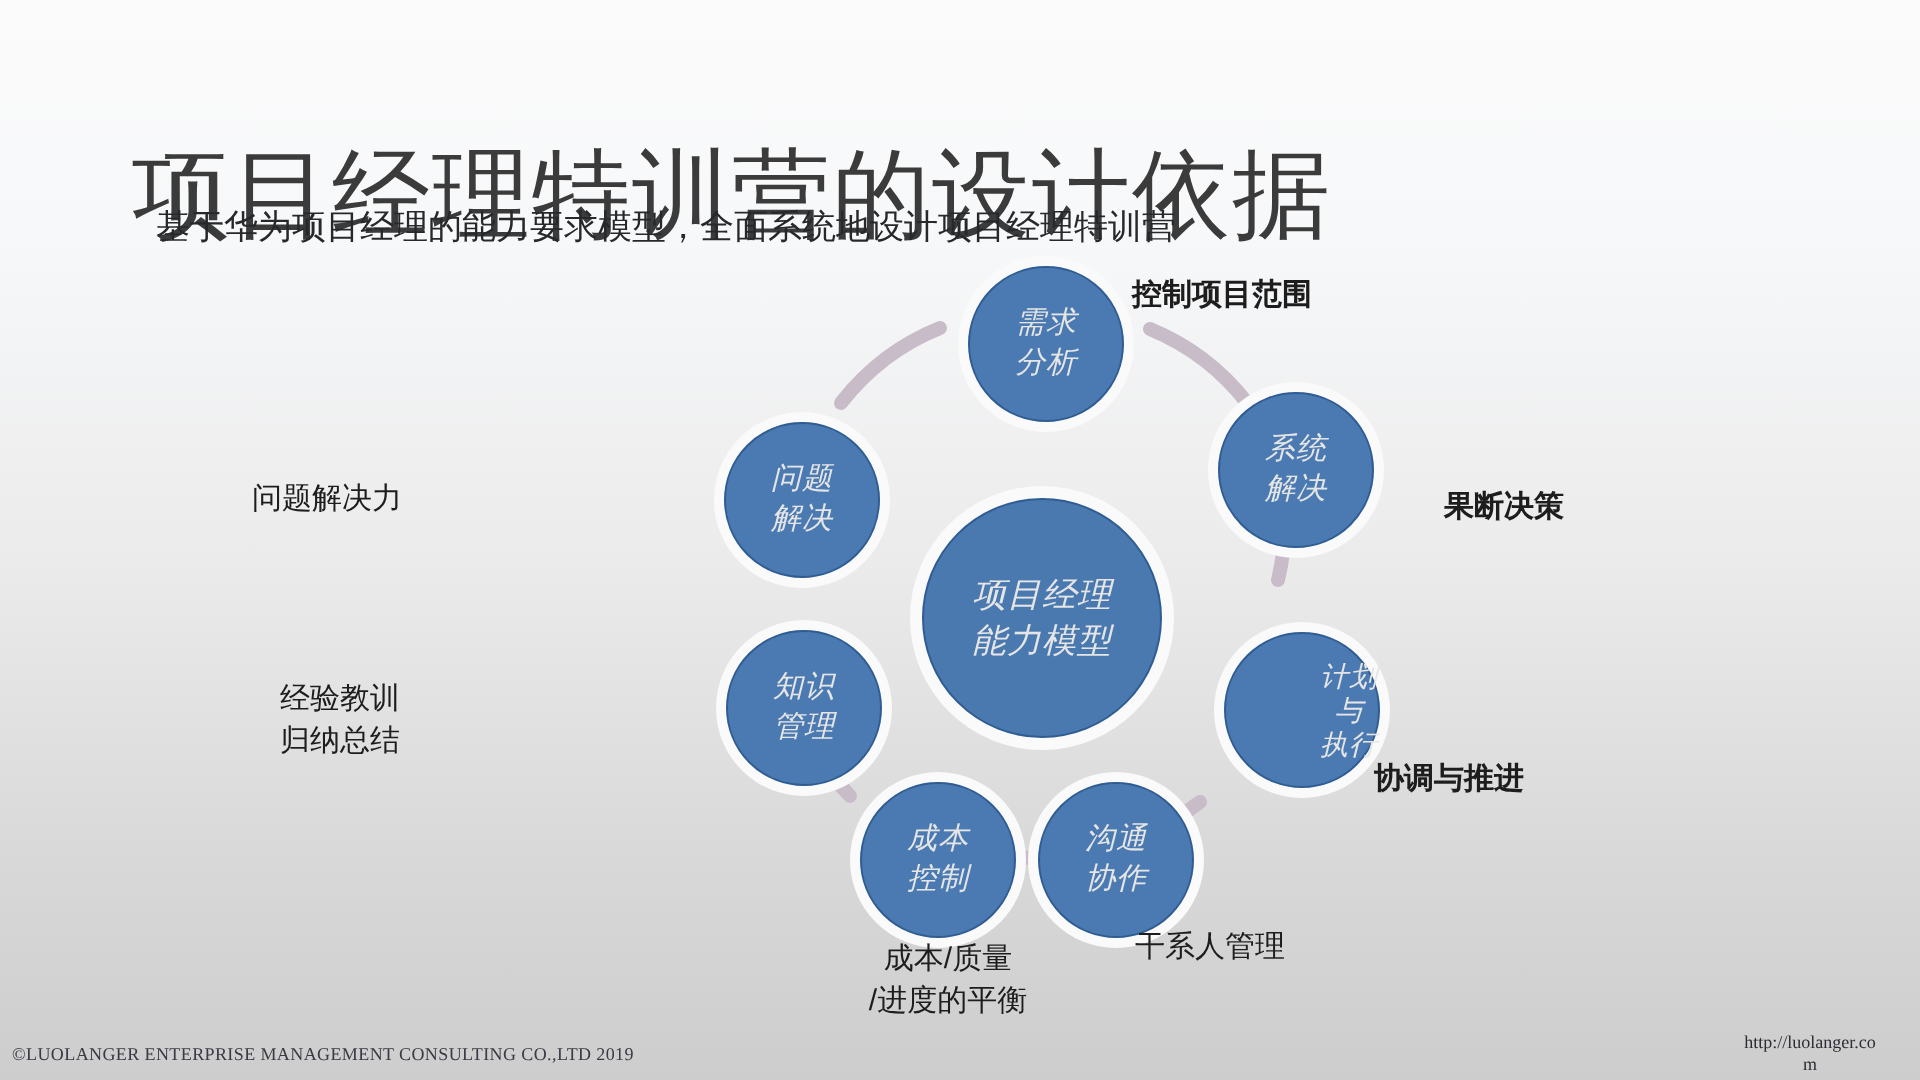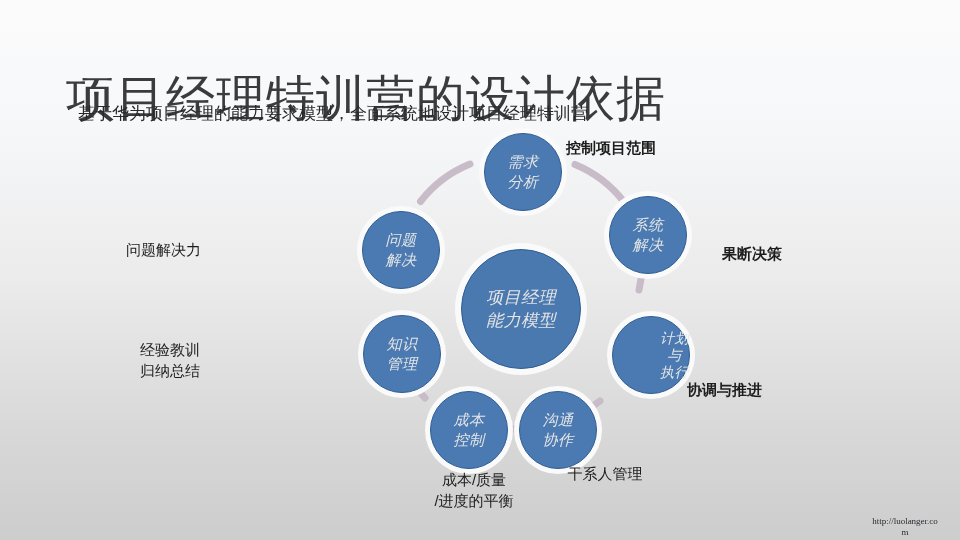--- a/index.html
+++ b/index.html
@@ -217,15 +217,16 @@
     <div class="caption center" style="left:379px; top:469px; width:190px;">成本/质量
 /进度的平衡</div>
 
     <div class="caption left" style="left:140px; top:339px; width:200px;">经验教训
 归纳总结</div>
 
     <div class="caption left" style="left:126px; top:239px; width:215px;">问题解决力</div>
 
   </div>
 
+  <div id="footer-copyright">©LUOLANGER  ENTERPRISE MANAGEMENT CONSULTING CO.,LTD  2019</div>
   <div id="footer-url">http://luolanger.com</div>
 
 </div>
 
 </body></html>

